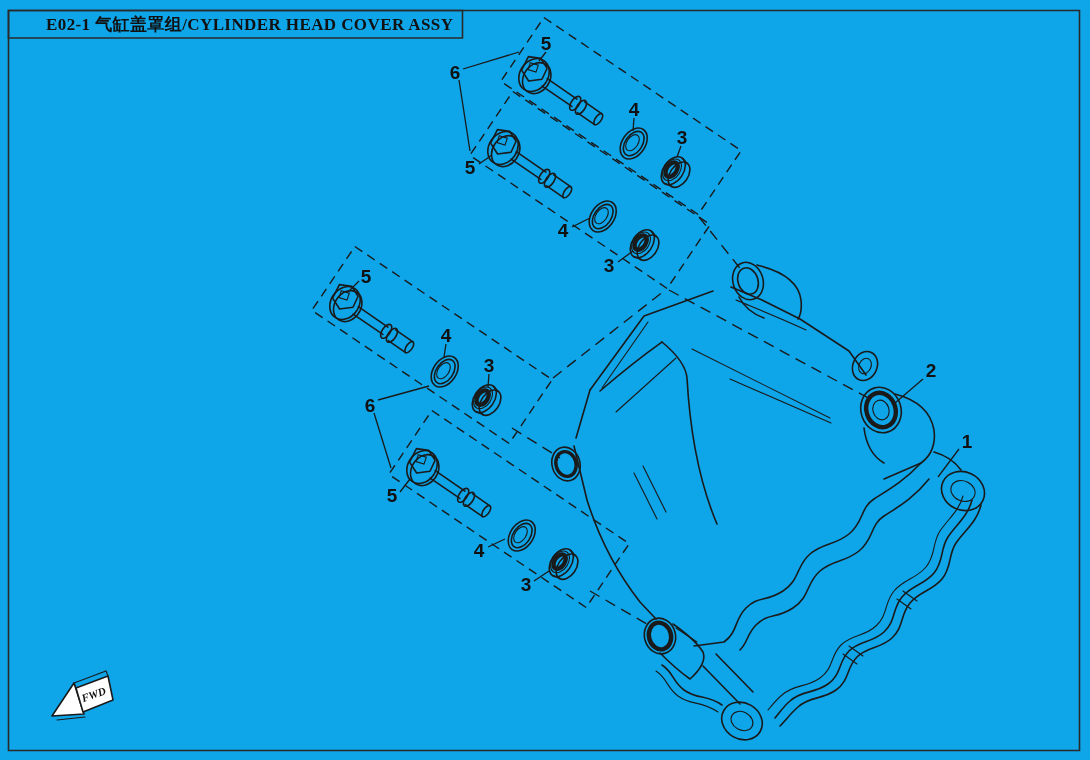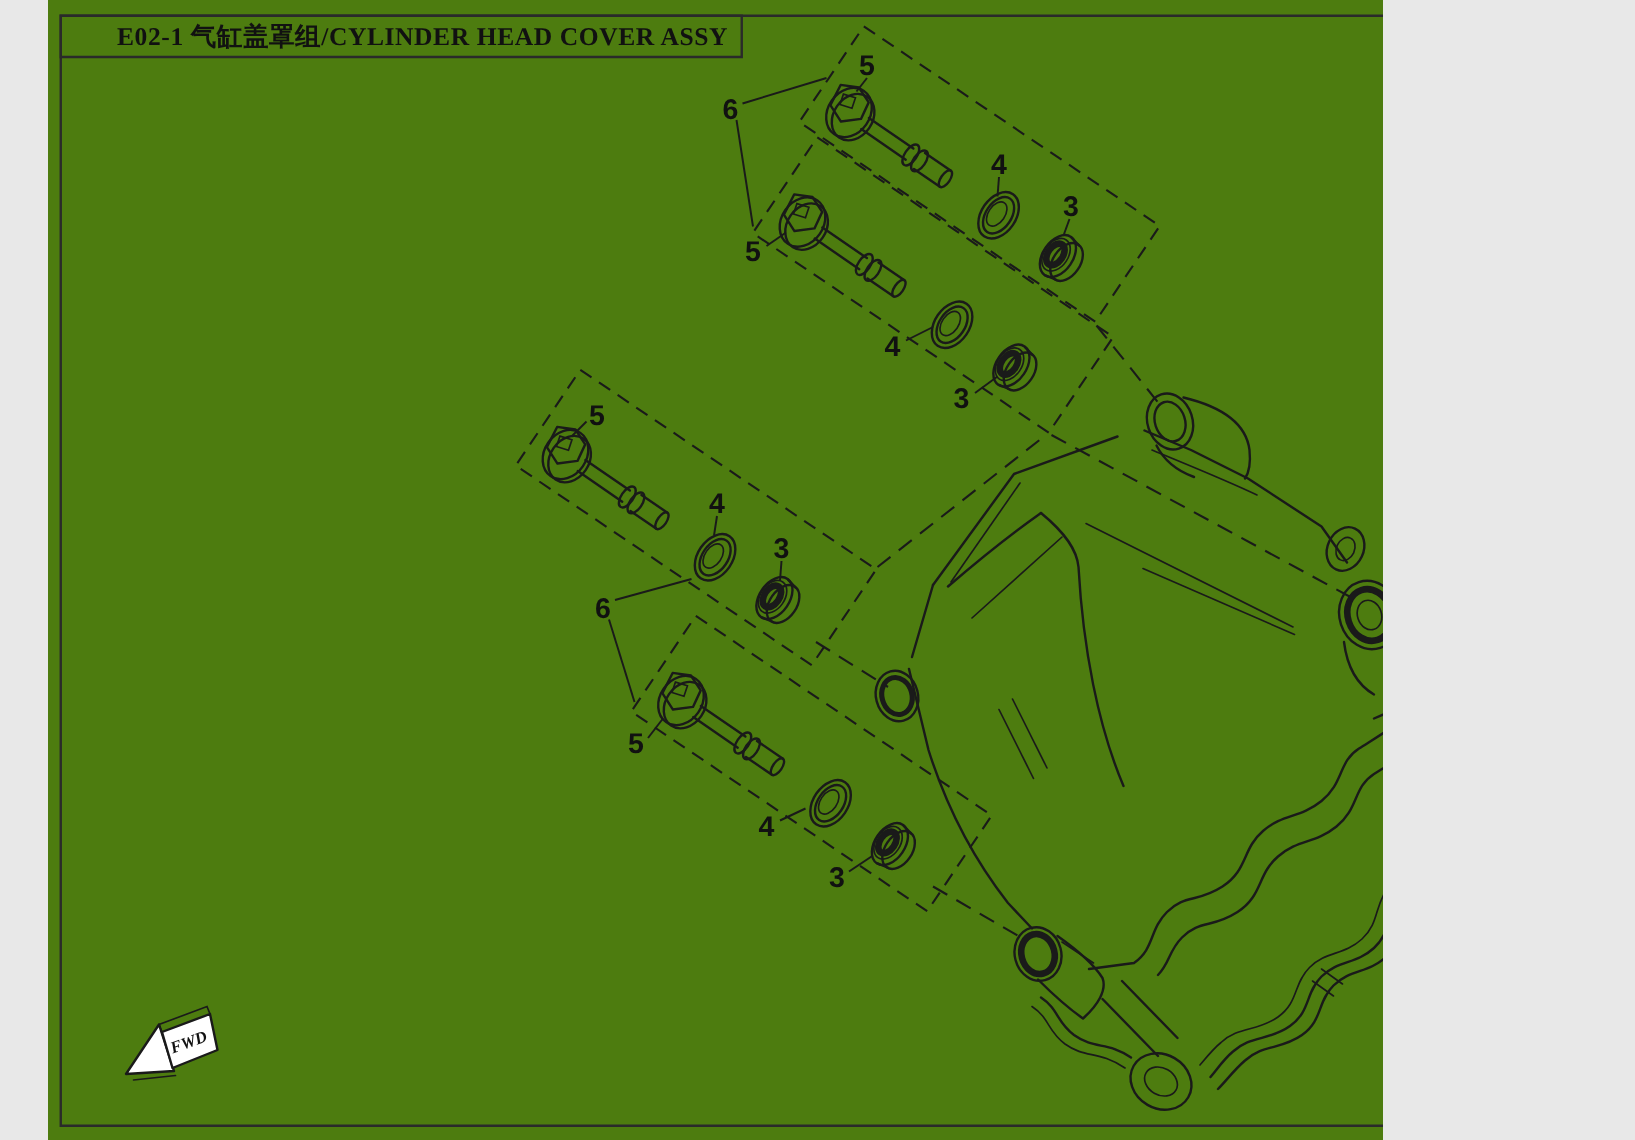--- a/index.html
+++ b/index.html
@@ -1,18 +1,18 @@
 <!DOCTYPE html>
 <html><head>
 <meta charset="utf-8">
 <style>
   html,body{margin:0;padding:0;background:#e8e8e8;}
   .canvas{
-    position:relative;width:890px;height:760px;background:#4d7c0f;
-    font-family:"Liberation Sans",sans-serif;overflow:hidden;margin-left:32px;
+    position:relative;width:1090px;height:760px;background:#0ea5e9;
+    font-family:"Liberation Sans",sans-serif;overflow:hidden;
   }
   svg{display:block;}
   svg *{vector-effect:non-scaling-stroke;}
   .ln{fill:none;stroke:#1a1a1a;stroke-width:1.6;stroke-linecap:round;stroke-linejoin:round;}
   .thin{fill:none;stroke:#1a1a1a;stroke-width:1.1;stroke-linecap:round;}
   .dashbox{fill:none;stroke:#1a1a1a;stroke-width:1.4;stroke-dasharray:9 6;}
   .chain{fill:none;stroke:#1a1a1a;stroke-width:1.4;stroke-dasharray:11 7;}
   .leader{fill:none;stroke:#1a1a1a;stroke-width:1.3;}
   .thick{fill:none;stroke:#1a1a1a;stroke-width:4.4;}
   .thick2{fill:none;stroke:#1a1a1a;stroke-width:3.4;}

